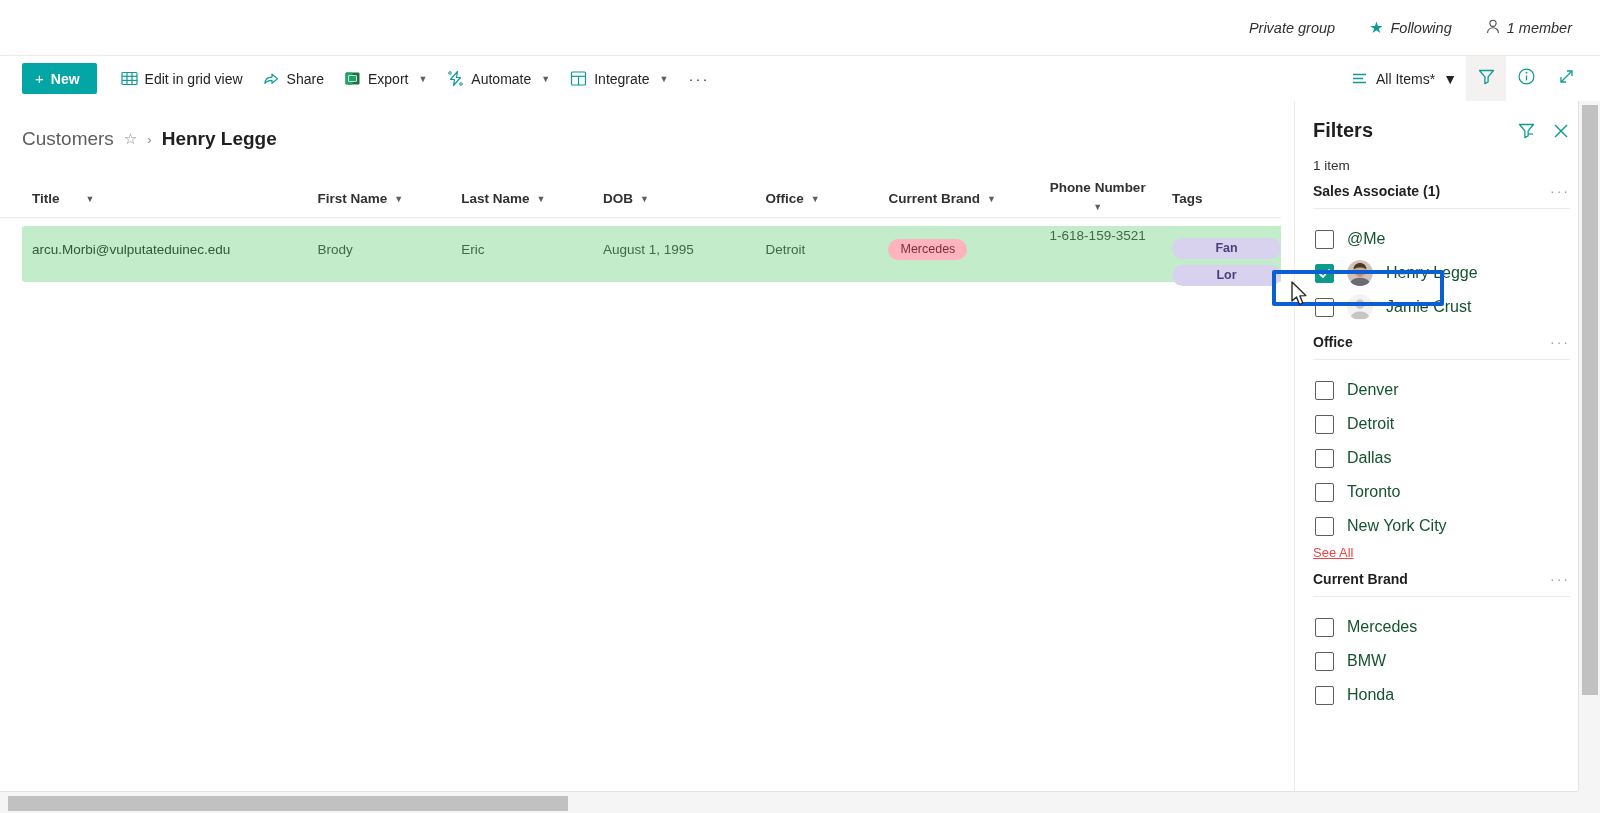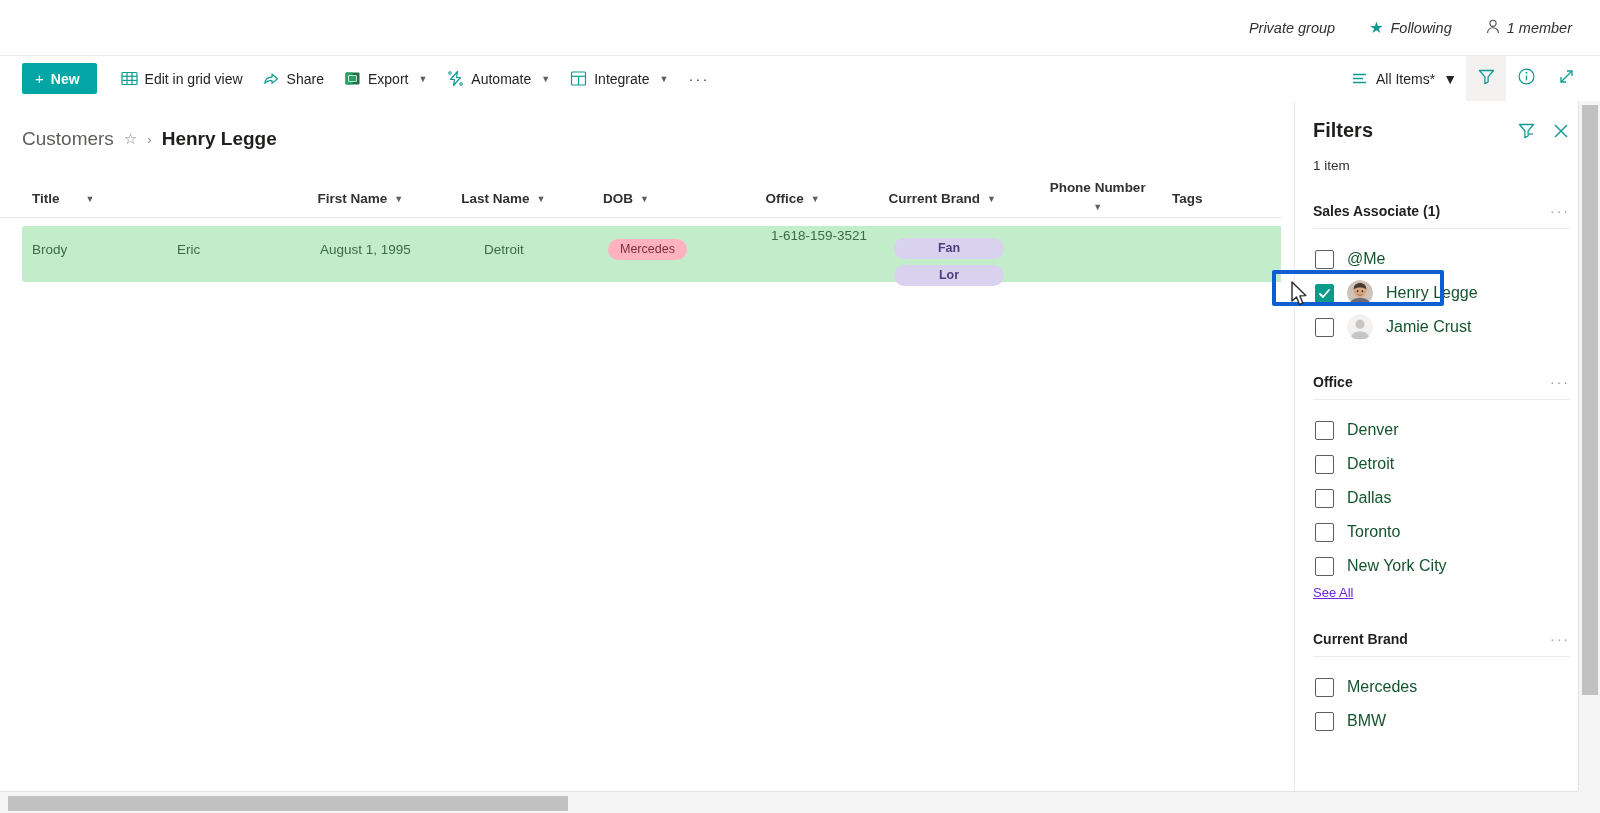--- a/index.html
+++ b/index.html
@@ -132,21 +132,21 @@
     background: #ffffff; border-left: 1px solid #edebe9;
     padding: 0 0 0 0; overflow: hidden;
   }
   .panel-inner { padding: 18px 20px 0 18px; }
   .panel-head { display: flex; align-items: center; }
   .panel-title { font-size: 20px; font-weight: 600; color: #201f1e; }
   .panel-head-actions { margin-left: auto; display: flex; align-items: center; gap: 16px; }
   .panel-icon-btn { cursor: pointer; display: flex; align-items: center; }
   .item-count { font-size: 13.5px; color: #323130; margin-top: 16px; }
 
-  .group { margin-top: 30px; }
+  .group { margin-top: 10px; }
   .group-head {
     display: flex; align-items: center;
     padding-bottom: 9px; border-bottom: 1px solid #edebe9;
   }
   .group-title { font-size: 14px; font-weight: 700; color: #201f1e; }
   .group-more {
     margin-left: auto; color: #a19f9d; letter-spacing: 2px;
     font-size: 14px; cursor: pointer; line-height: 1;
   }
   .opt-list { margin-top: 13px; }
@@ -162,21 +162,21 @@
     background: #0b9b8a; border-color: #0b9b8a;
     display: flex; align-items: center; justify-content: center;
   }
   .cbx.checked svg { display: block; }
   .opt-label { font-size: 16px; color: #14532d; }
   .avatar {
     width: 26px; height: 26px; border-radius: 50%; flex: 0 0 auto;
     overflow: hidden; display: block;
   }
   .see-all {
-    font-size: 13px; color: #6d28d9; text-decoration: underline;
+    font-size: 13px; color: #ef4444; text-decoration: underline;
     cursor: pointer; margin-top: 2px; display: inline-block;
   }
 
   
   .hl-box {
     position: absolute; left: 1272px; top: 270px;
     width: 172px; height: 36px;
     border: 4px solid #0a5fd4; border-radius: 2px;
     pointer-events: none;
   }
@@ -380,20 +380,21 @@
       <div class="hdr-cell c-phone">
         <span>Phone Number</span>
         <span class="chev">▼</span>
       </div>
       <div class="hdr-cell c-tags">
         <span>Tags</span>
       </div>
     </div>
 
     <div class="data-row">
+      <div class="cell title c-title">arcu.Morbi@vulputateduinec.edu</div>
       <div class="cell c-first">Brody</div>
       <div class="cell c-last">Eric</div>
       <div class="cell c-dob">August 1, 1995</div>
       <div class="cell c-office">Detroit</div>
       <div class="cell c-brand">
         <span class="pill pill-pink">Mercedes</span>
       </div>
       <div class="cell c-phone">1-618-159-3521</div>
       <div class="tags-cell c-tags">
         <span class="pill pill-purple">Fan</span>
@@ -505,20 +506,24 @@
         </div>
         <div class="opt-list">
           <div class="opt">
             <span class="cbx"></span>
             <span class="opt-label">Mercedes</span>
           </div>
           <div class="opt">
             <span class="cbx"></span>
             <span class="opt-label">BMW</span>
           </div>
+          <div class="opt">
+            <span class="cbx"></span>
+            <span class="opt-label">Honda</span>
+          </div>
         </div>
       </div>
 
     </div>
   </div>
 
   <div class="hl-box"></div>
 
   <div class="cursor-ptr">
     <svg width="26" height="32" viewBox="0 0 26 32">

